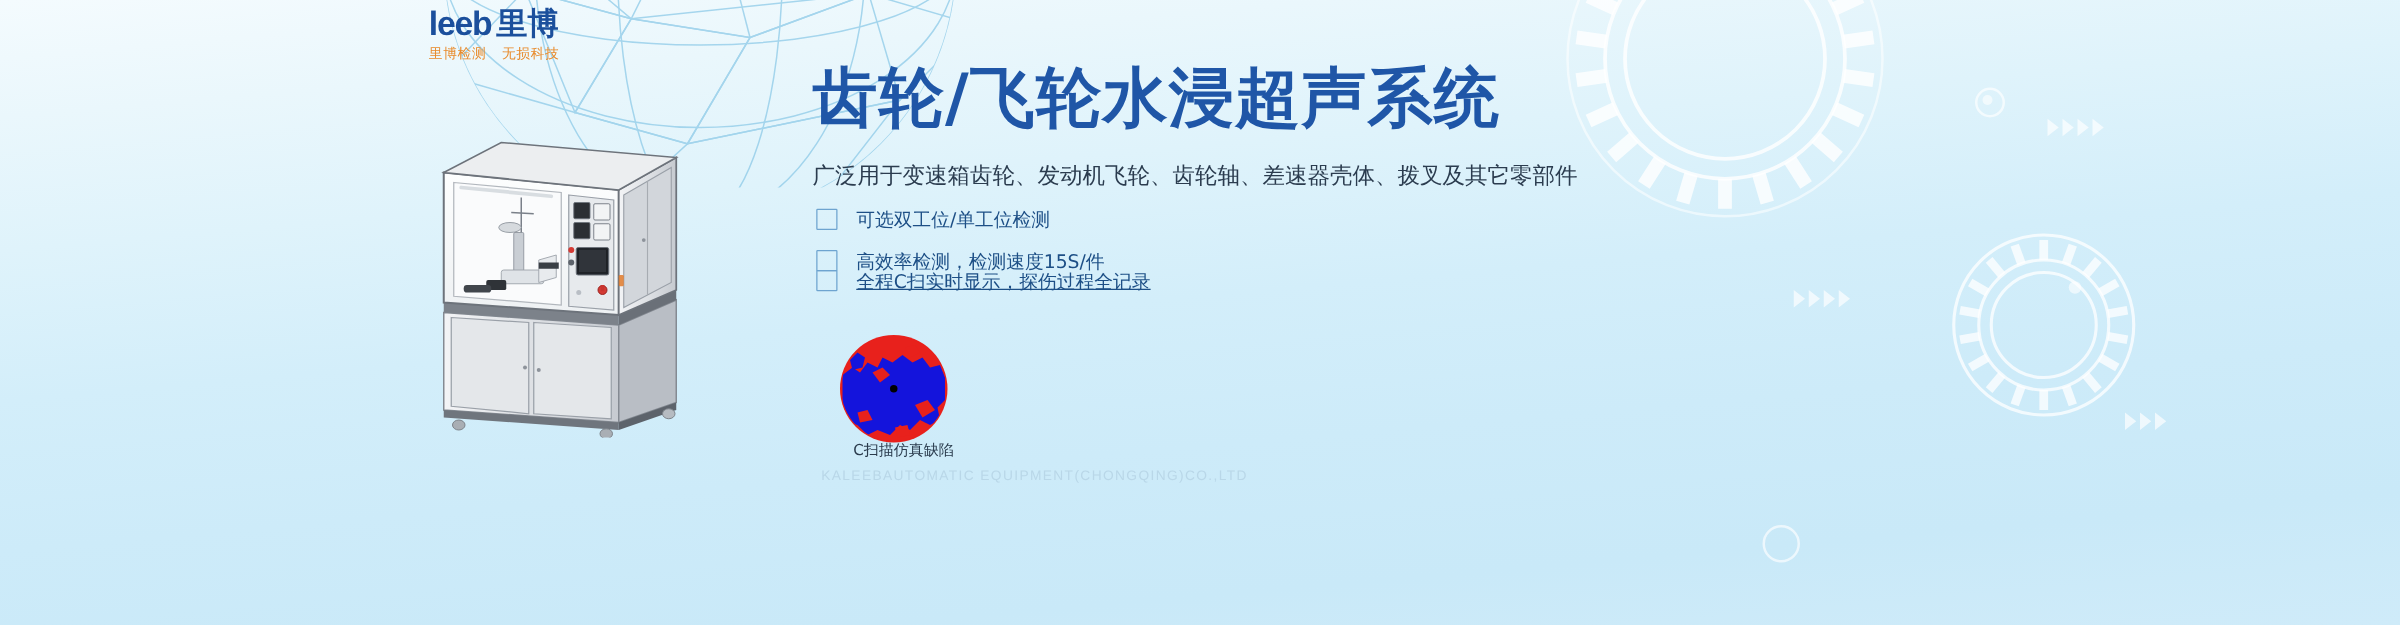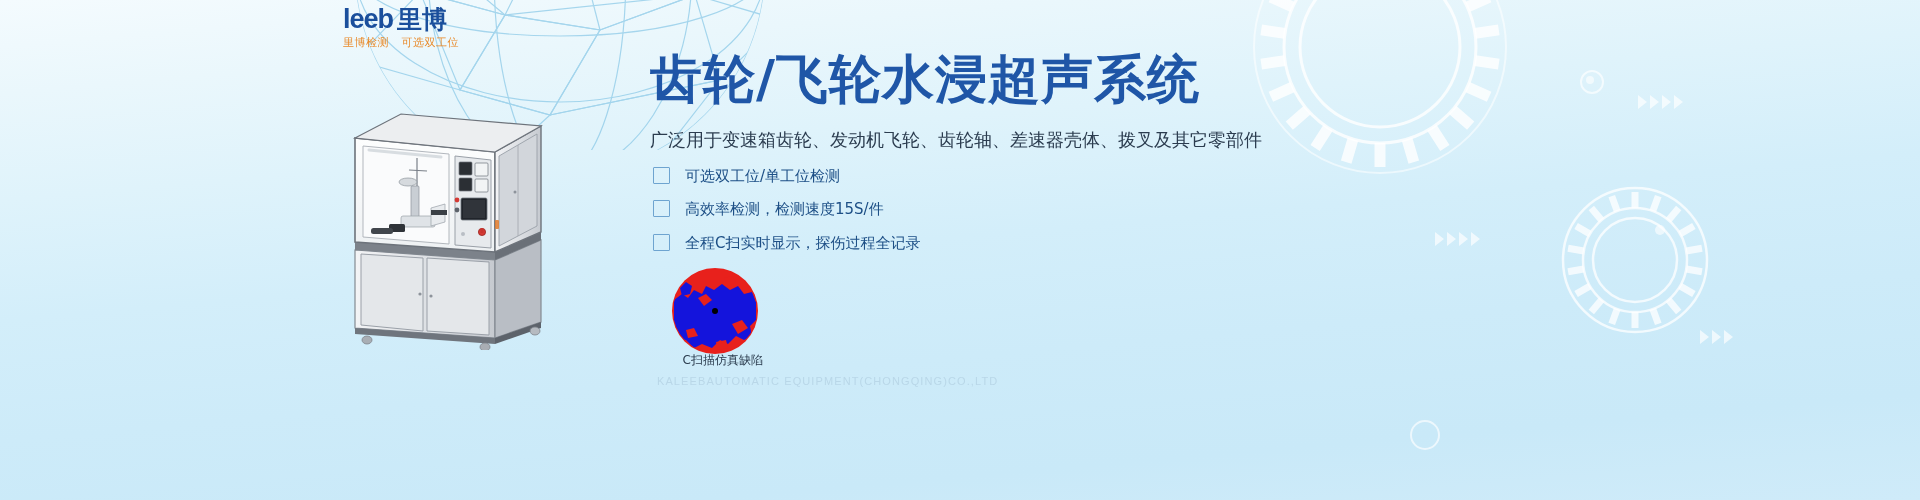--- a/index.html
+++ b/index.html
@@ -58,21 +58,21 @@
   .feature{
     position:absolute;left:653px;display:flex;align-items:flex-start;gap:15px;
     font-size:15px;color:#1d4f86;white-space:nowrap;
     font-family:"DejaVu Sans","Liberation Sans",sans-serif;
   }
   .feature .box{
     width:15px;height:15px;border:1px solid #6ea4d0;background:transparent;flex:0 0 auto;border-radius:1px;
   }
   #f0{top:167px;}
   #f1{top:200px;}
-  #f2{top:234px;}
+  #f2{top:216px;text-decoration:underline;}
 
   
   #cscan{position:absolute;left:672px;top:268px;width:86px;height:86px;}
   #cscan .disc{
     position:absolute;inset:0;border-radius:50%;background:#e8211c;overflow:hidden;
   }
   #cscan-caption{
     position:absolute;left:668px;top:352px;width:95px;text-align:right;
     font-size:12px;color:#2a3b4d;white-space:nowrap;
     font-family:"DejaVu Sans","Liberation Sans",sans-serif;
@@ -214,21 +214,21 @@
     </svg>
   </div>
 
   <div id="logo">
     <div class="mark">
       <span>leeb</span>
       <span class="cn">里博</span>
     </div>
     <div class="tag">
       <span>里博检测</span>
-      <span>可选双工位</span>
+      <span>无损科技</span>
     </div>
   </div>
 
   <svg id="machine" viewBox="0 0 235 250">
     <defs>
       <linearGradient id="panelG" x1="0" y1="0" x2="1" y2="0">
         <stop offset="0%" stop-color="#f3f4f6"></stop>
         <stop offset="55%" stop-color="#dcdfe3"></stop>
         <stop offset="100%" stop-color="#c6cad0"></stop>
       </linearGradient>

